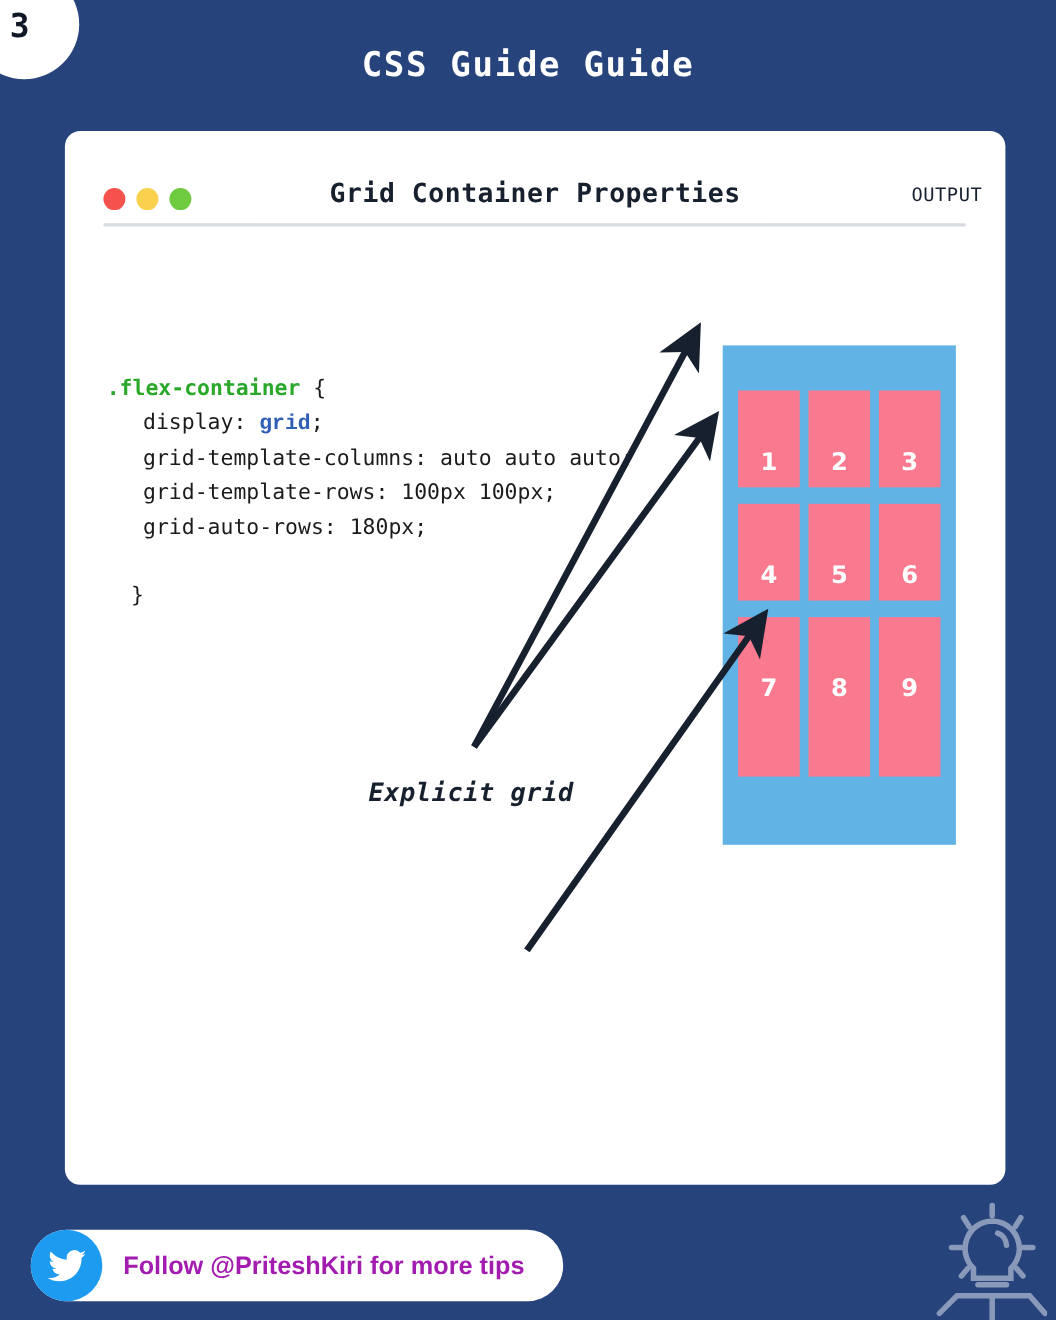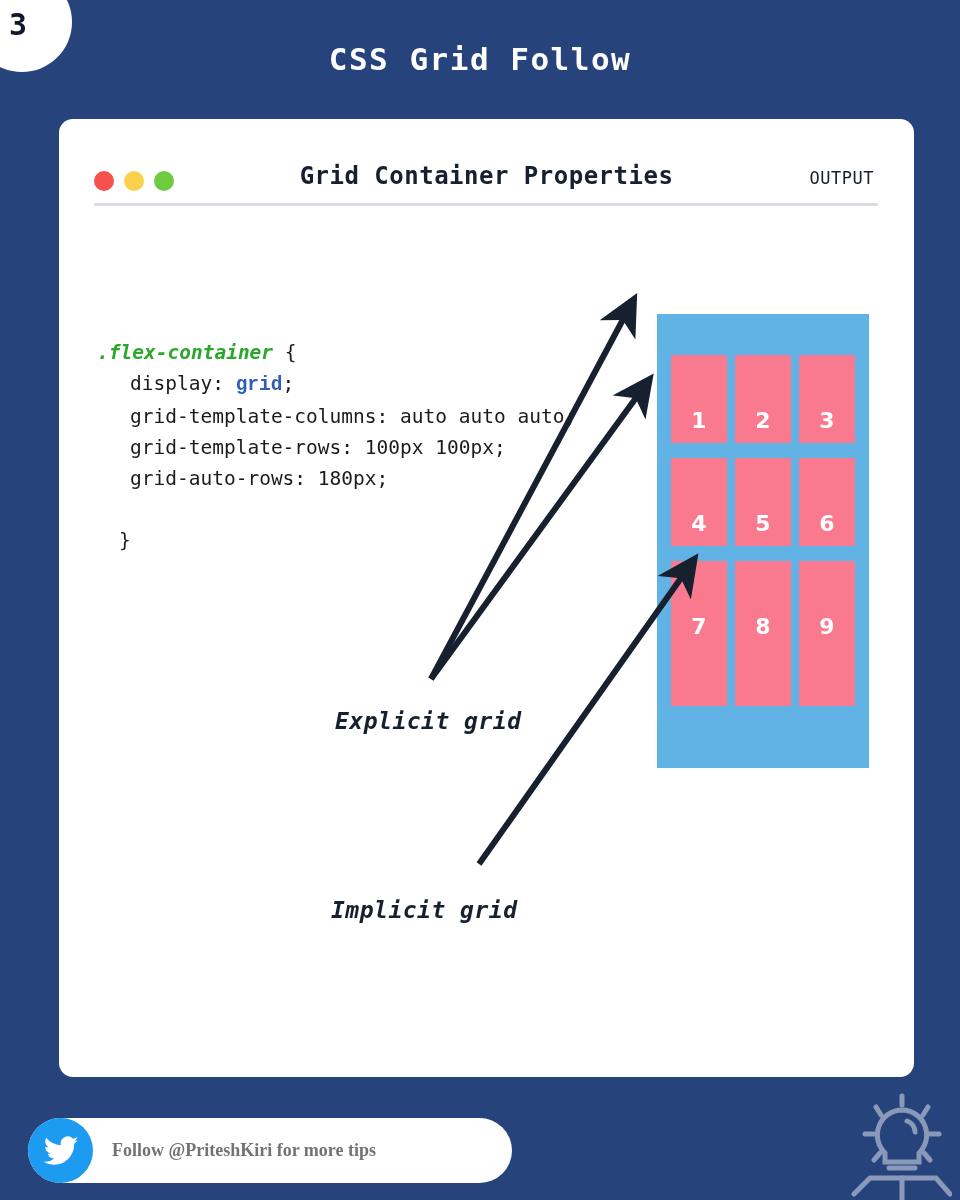--- a/index.html
+++ b/index.html
@@ -75,21 +75,21 @@
     width:855px;
     text-align:center;
     font-family:"DejaVu Sans Mono", monospace;
     font-weight:bold;
     font-size:24px;
     color:#16202e;
     letter-spacing:0.5px;
   }
   .card-output{
     position:absolute;
-    right:40px; top:49px;
+    right:21px; top:49px;
     font-family:"DejaVu Sans Mono", monospace;
     font-size:17px;
     font-weight:normal;
     color:#16202e;
     letter-spacing:0.5px;
   }
   .card-rule{
     position:absolute;
     left:35px; top:84px;
     width:784px; height:3px;
@@ -100,21 +100,21 @@
   
   .code{
     position:absolute;
     left:38px; top:218px;
     font-family:"DejaVu Sans Mono", monospace;
     font-size:19.5px;
     line-height:31px;
     color:#1b1b1b;
     white-space:pre;
   }
-  .code .sel{color:#2aa82a;font-weight:bold;font-style:italic;}
+  .code .sel{color:#2aa82a;font-weight:bold;}
   .code .val{color:#2f5fb4;font-weight:bold;font-family:Liberation Mono, monospace;}
   .code .ind{padding-left:33px;display:inline-block;}
   .code .ind2{padding-left:22px;display:inline-block;}
 
   
   .grid-box{
     position:absolute;
     left:598px; top:195px;
     width:212px; height:454px;
     background:#62b3e5;
@@ -184,42 +184,42 @@
     position:absolute;
     left:0px; top:0px;
     width:65px;height:65px;
     border-radius:50%;
     background:#1d9bf0;
     display:flex;align-items:center;justify-content:center;
   }
   .footer-text{
     position:absolute;
     left:84px;
-    font-family:Liberation Serif, serif;
-    font-weight:bold;
-    font-size:18px;
-    color:#737373;
+    font-family:Liberation Sans, sans-serif;
+    font-weight:bold;
+    font-size:23px;
+    color:#a21caf;
     letter-spacing:0;
   }
 
   .bulb{
     position:absolute;
     right:8px; bottom:0px;
     width:112px;height:110px;
     opacity:0.62;
   }
 </style>
 </head>
 <body>
 
 <div class="page-badge">
   <div class="page-badge-num">3</div>
 </div>
 
-<div class="deck-title">CSS Grid Follow</div>
+<div class="deck-title">CSS Guide Guide</div>
 
 <div class="card">
 
   <div class="card-header">
     <div class="dots">
       <div class="dot red"></div>
       <div class="dot yellow"></div>
       <div class="dot green"></div>
     </div>
     <div class="card-title">Grid Container Properties</div>
@@ -279,21 +279,20 @@
     </defs>
 
     <line x1="372" y1="560" x2="568" y2="193" stroke="#16202e" stroke-width="6" marker-end="url(#ah)"></line>
 
     <line x1="372" y1="560" x2="582" y2="272" stroke="#16202e" stroke-width="6" marker-end="url(#ah)"></line>
 
     <line x1="420" y1="745" x2="627" y2="452" stroke="#16202e" stroke-width="6" marker-end="url(#ah)"></line>
   </svg>
 
   <div class="anno explicit">Explicit grid</div>
-  <div class="anno implicit">Implicit grid</div>
 </div>
 
 <div class="footer-btn">
   <div class="tw-circle">
     <svg width="36" height="36" viewBox="0 0 24 24" aria-hidden="true">
       <path fill="#ffffff" d="M23.64 4.57a9.6 9.6 0 0 1-2.72.75 4.76 4.76 0 0 0 2.08-2.62 9.5 9.5 0 0 1-3.01 1.15 4.74 4.74 0 0 0-8.08 4.32A13.45 13.45 0 0 1 2.14 3.2a4.74 4.74 0 0 0 1.47 6.33 4.7 4.7 0 0 1-2.15-.59v.06a4.74 4.74 0 0 0 3.8 4.65 4.78 4.78 0 0 1-2.14.08 4.75 4.75 0 0 0 4.43 3.29A9.52 9.52 0 0 1 0 19.06a13.42 13.42 0 0 0 7.27 2.13c8.72 0 13.49-7.22 13.49-13.49l-.02-.61a9.65 9.65 0 0 0 2.37-2.46z"></path>
     </svg>
   </div>
   <div class="footer-text">Follow @PriteshKiri for more tips</div>
 </div>

